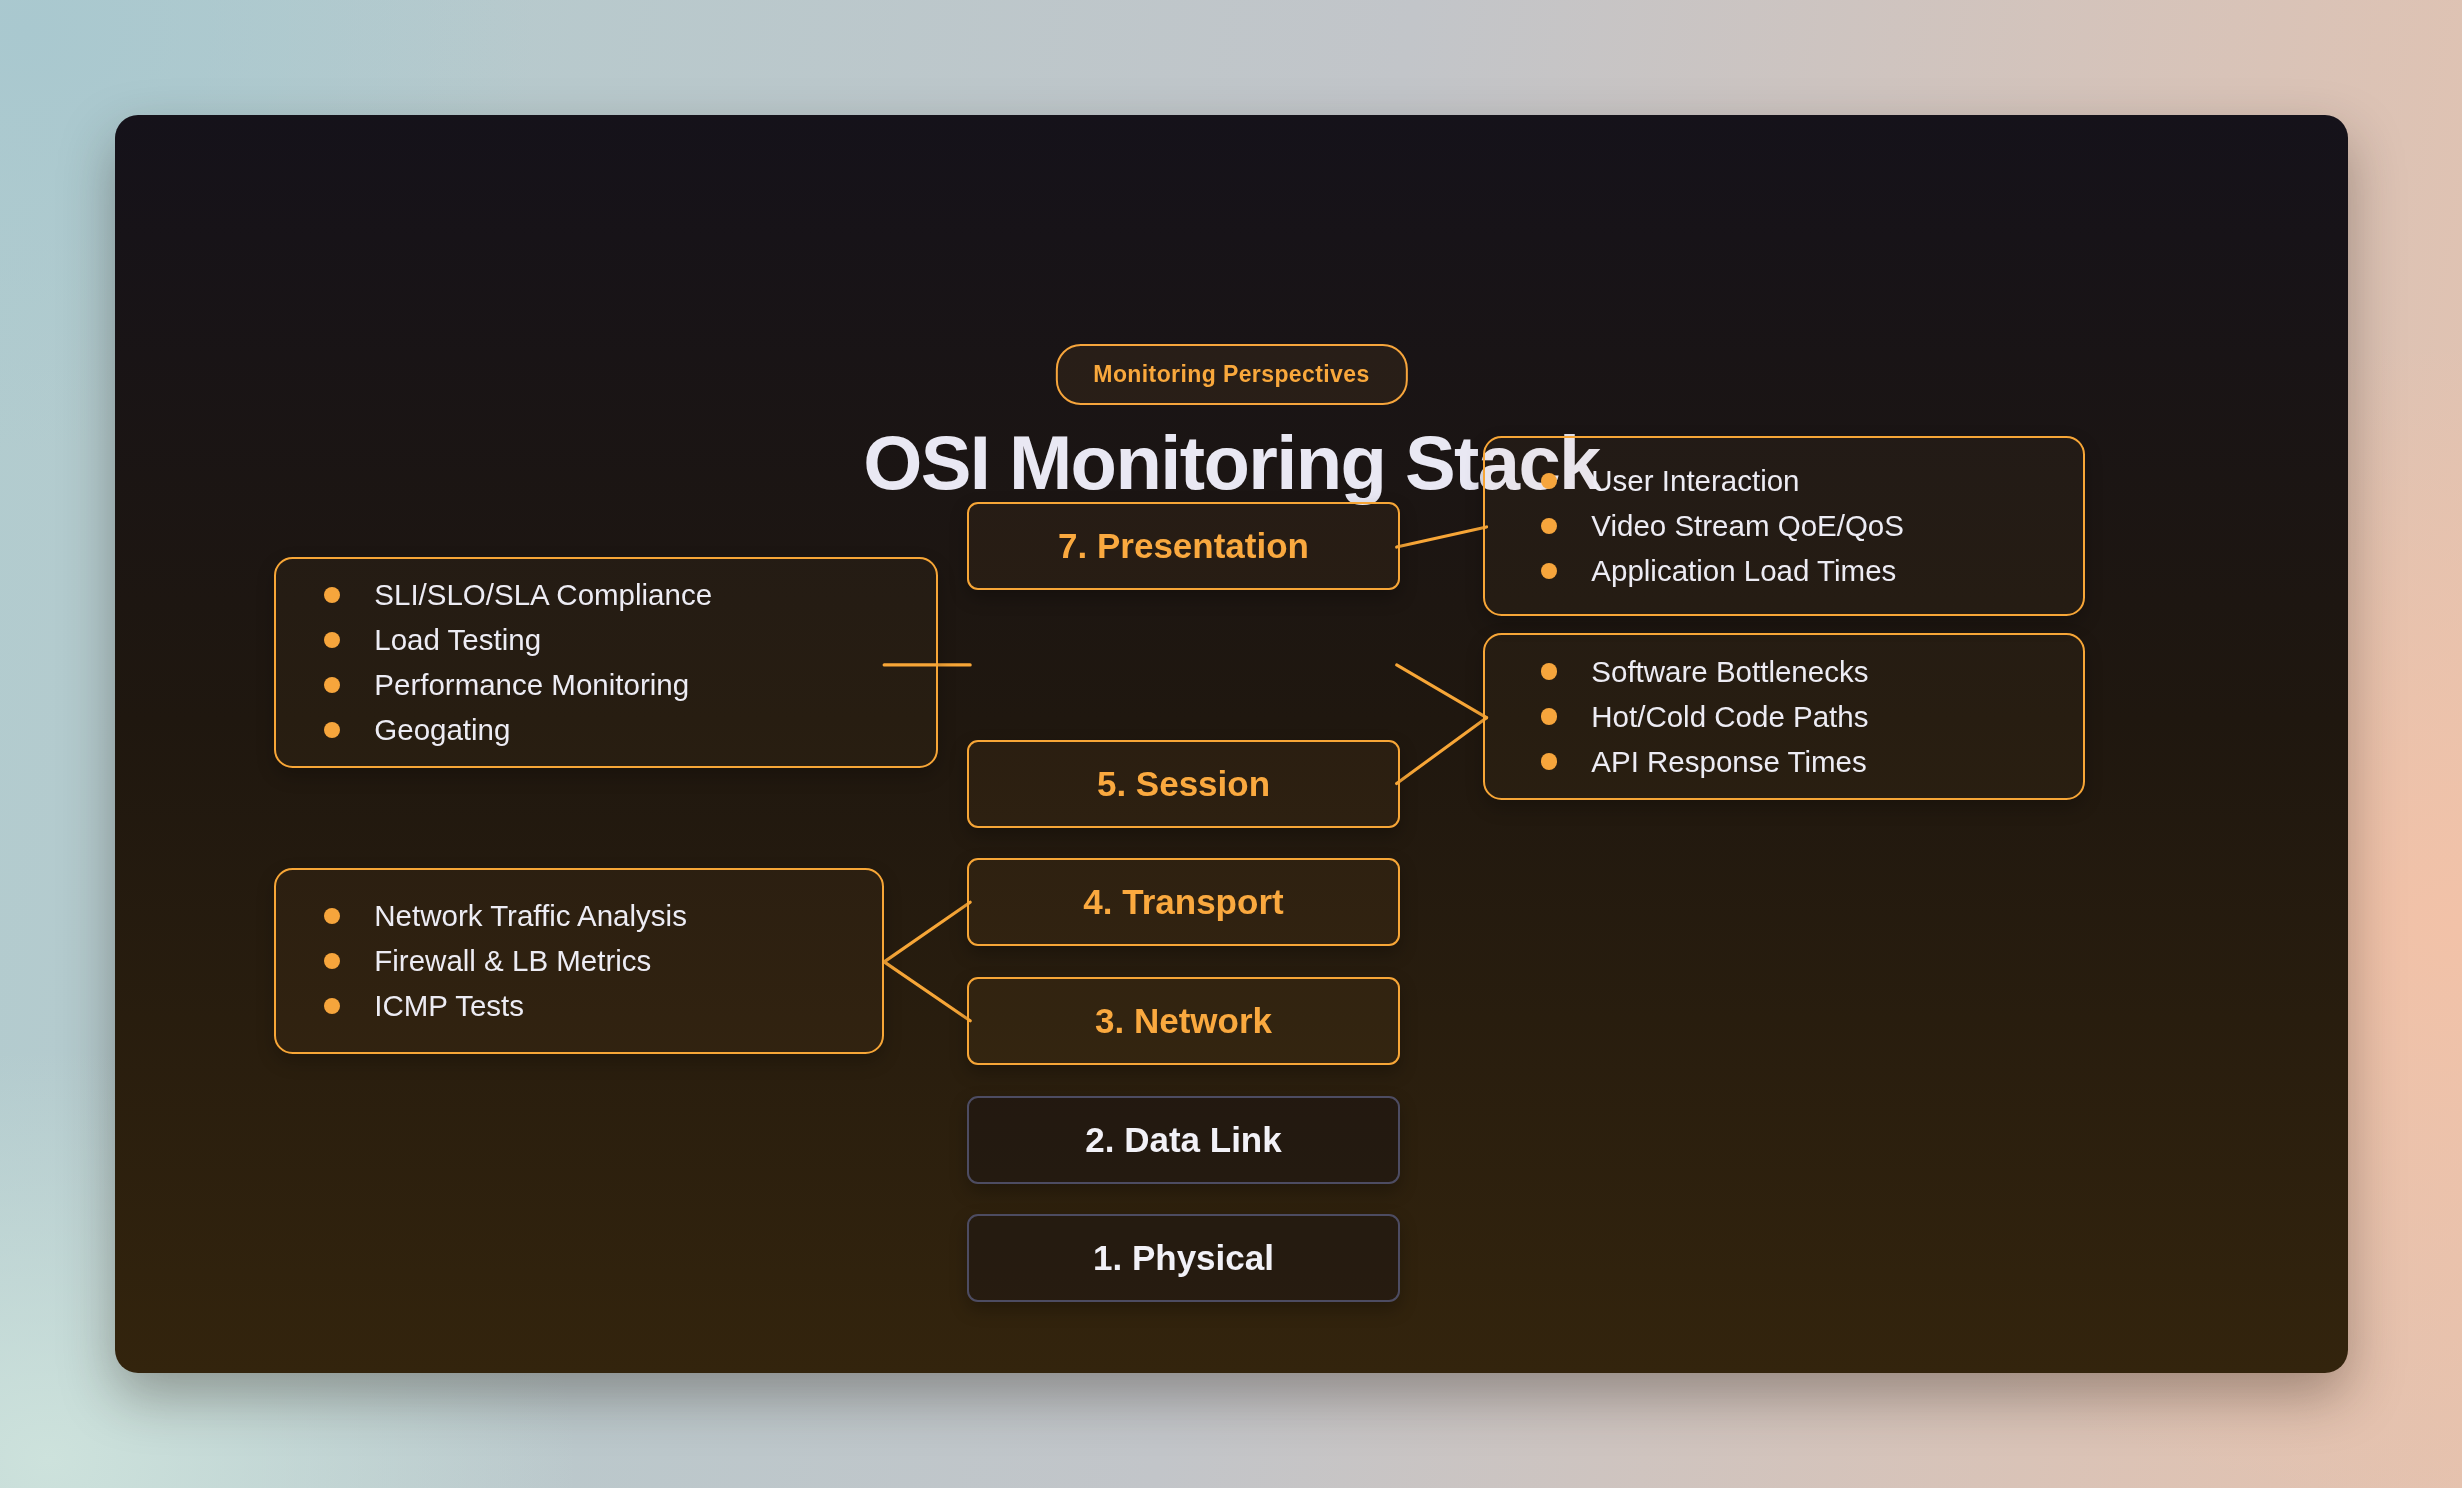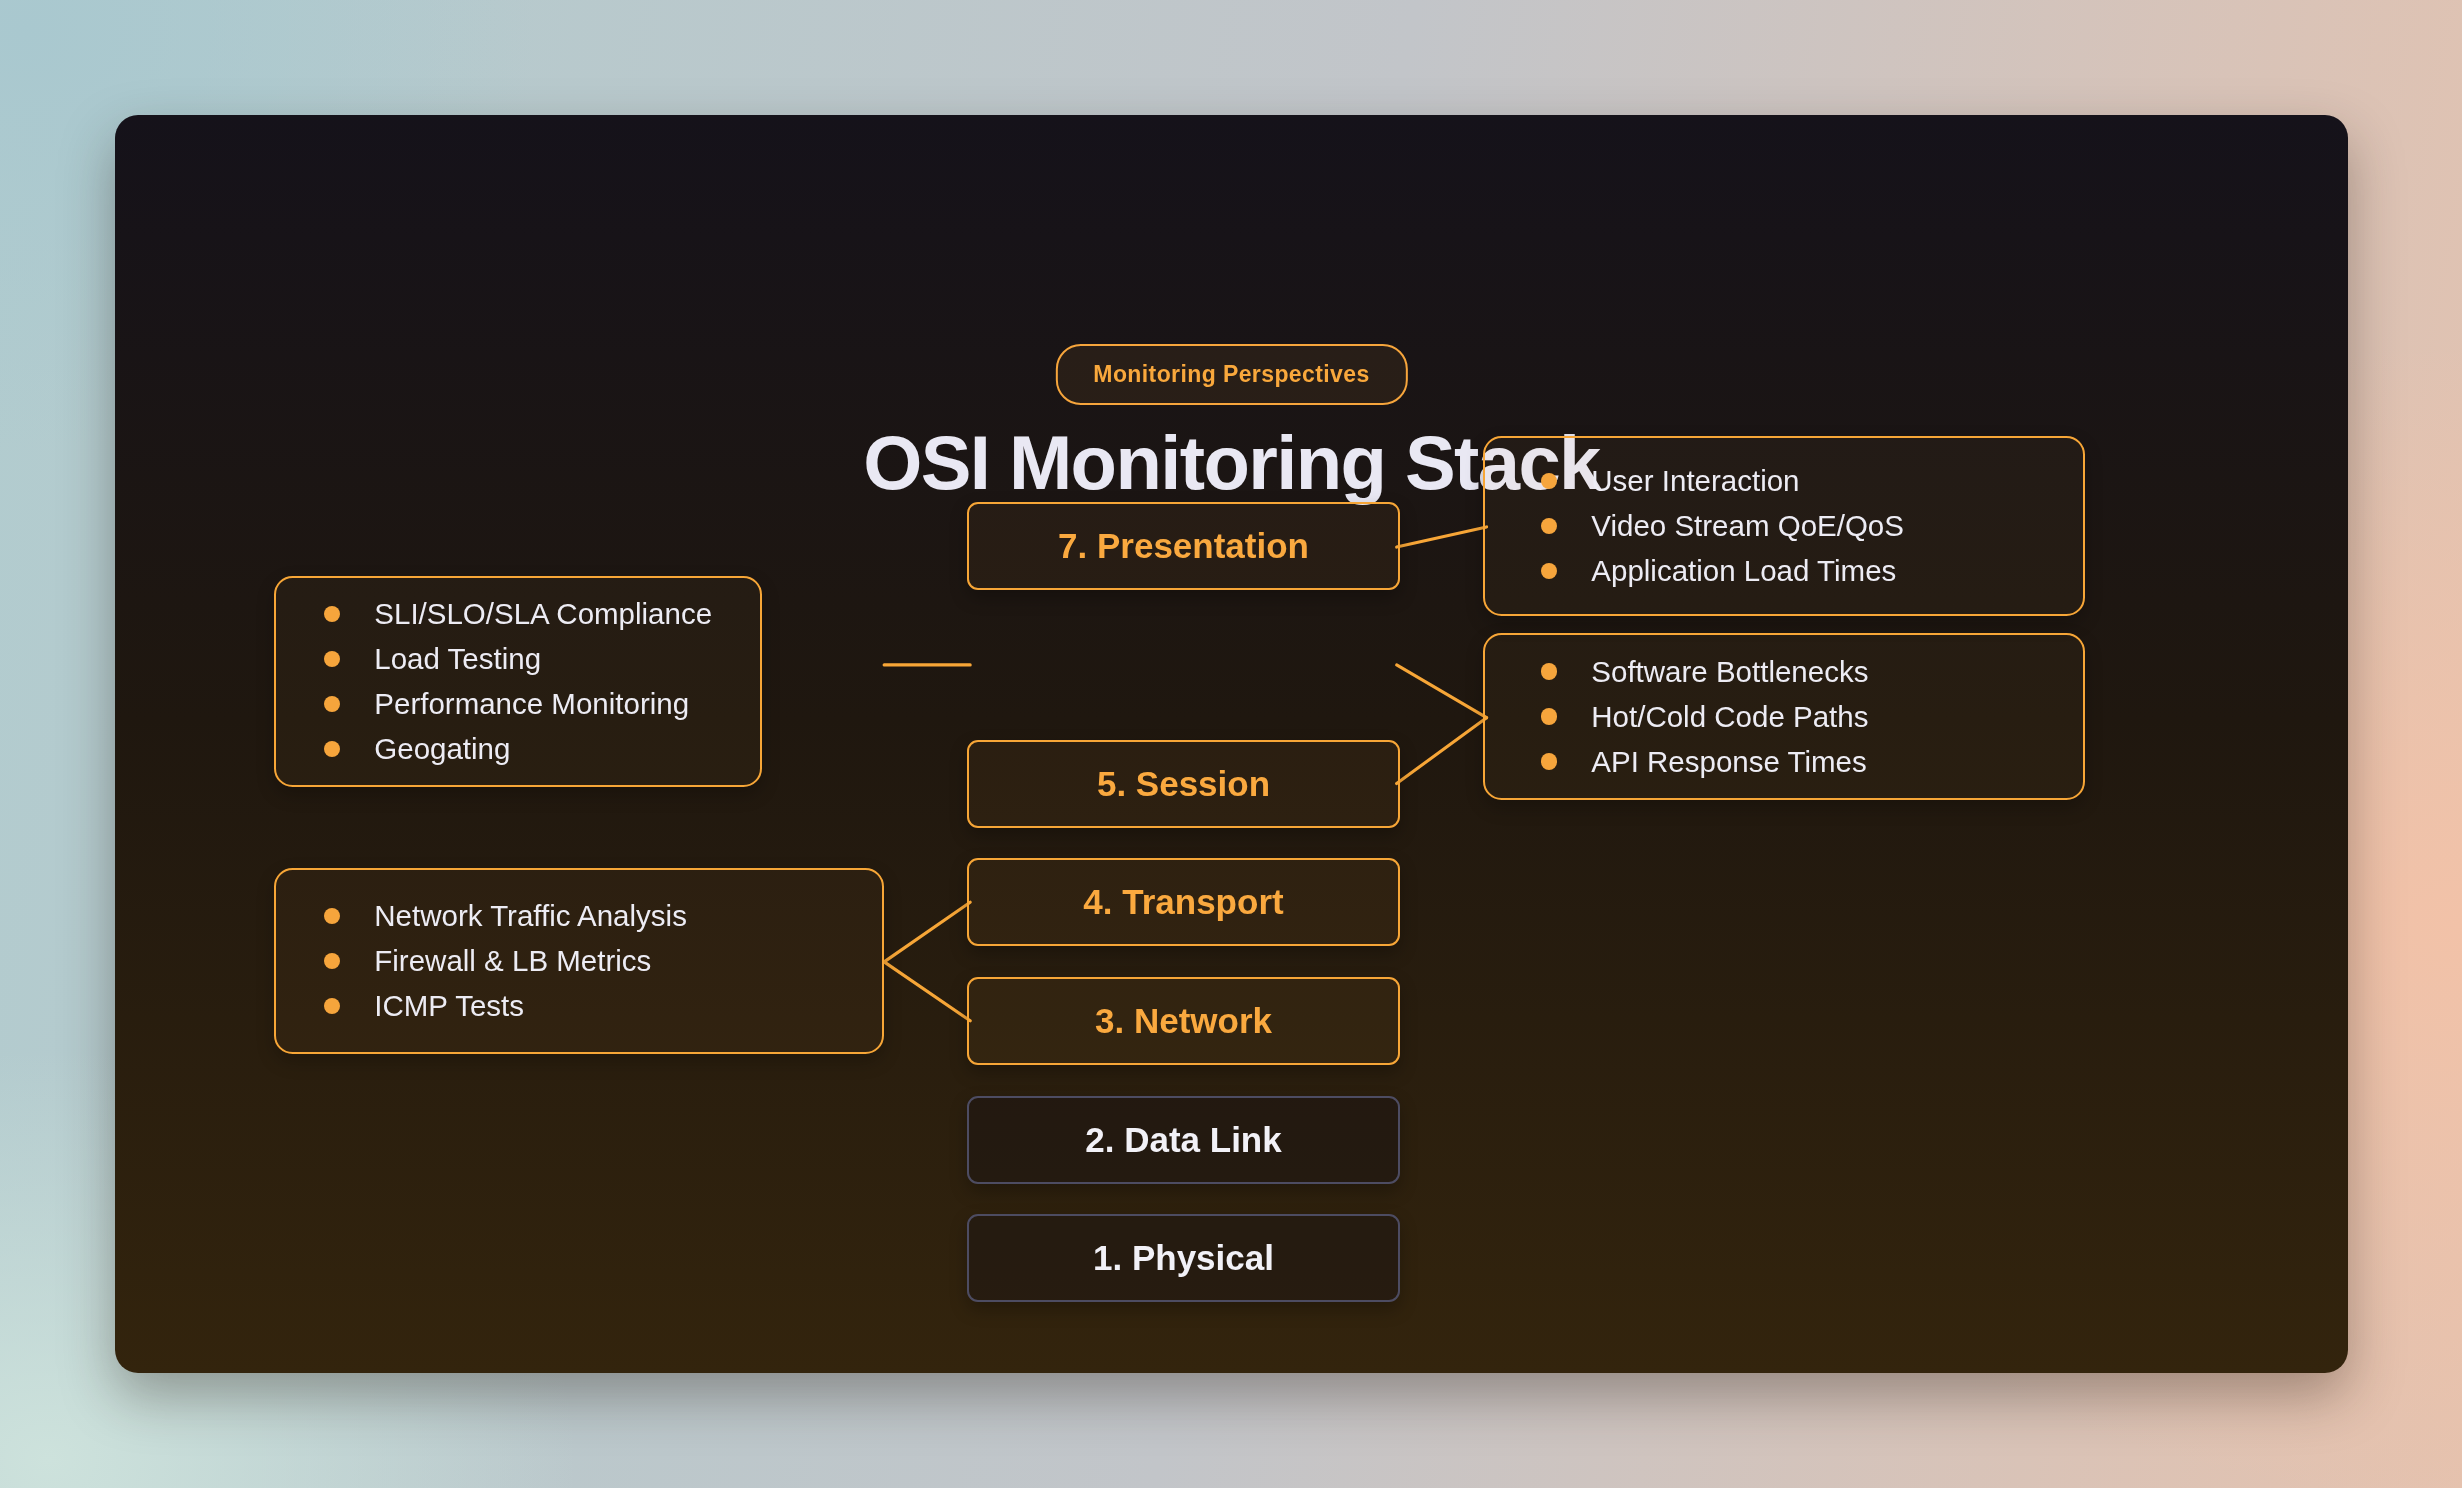--- a/index.html
+++ b/index.html
@@ -106,21 +106,21 @@
   <div class="layer accent" style="top:977px">
       <span>3. Network</span>
     </div>
   <div class="layer muted" style="top:1096px">
       <span>2. Data Link</span>
     </div>
   <div class="layer muted" style="top:1214px">
       <span>1. Physical</span>
     </div>
 
-  <div class="panel left" style="left:274px;top:576px;width:488px;height:211px">
+  <div class="panel left" style="left:274px;top:557px;width:664px;height:211px">
     <ul>
       <li>
           <span class="dot"></span>
           <span>SLI/SLO/SLA Compliance</span>
         </li>
       <li>
           <span class="dot"></span>
           <span>Load Testing</span>
         </li>
       <li>

